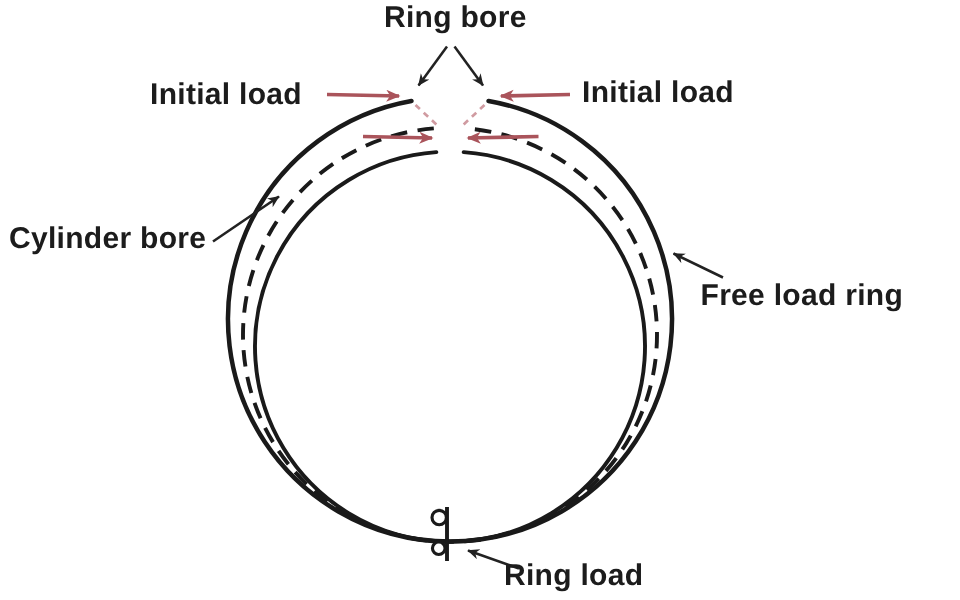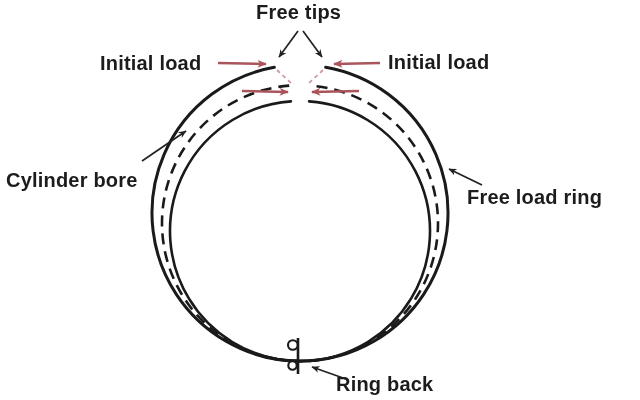--- a/index.html
+++ b/index.html
@@ -16,21 +16,21 @@
     font-weight:bold;
     font-size:20px;
     line-height:1.05;
     color:#1c1c1c;
     white-space:nowrap;
     letter-spacing:0.2px;
   }
   .lbl-ring-tips{left:256px;top:2px;}
   .lbl-initial-left{left:100px;top:53px;}
   .lbl-initial-right{left:388px;top:52px;}
-  .lbl-cylinder-bore{left:6px;top:149px;margin-top:21px;}
+  .lbl-cylinder-bore{left:6px;top:149px;}
   .lbl-free-shape{left:467px;top:187px;}
   .lbl-ring-back{left:336px;top:374px;}
 </style>
 </head>
 <body>
 
 <div class="stage">
 
   <svg width="640" height="400" viewBox="0 0 640 400">
     <defs>
@@ -63,24 +63,24 @@
     <line x1="482" y1="185" x2="449" y2="169" stroke="#222222" stroke-width="1.7" marker-end="url(#arrB)"></line>
     <line x1="346" y1="379" x2="312" y2="367" stroke="#222222" stroke-width="1.7" marker-end="url(#arrB)"></line>
 
     <g>
       <line x1="298" y1="338" x2="298" y2="374" stroke="#1a1a1a" stroke-width="2.6"></line>
       <circle cx="292.8" cy="345" r="4.8" fill="#ffffff" stroke="#1a1a1a" stroke-width="2.1"></circle>
       <circle cx="292.5" cy="365.5" r="4.2" fill="#ffffff" stroke="#1a1a1a" stroke-width="2.1"></circle>
     </g>
   </svg>
 
-  <div class="lbl lbl-ring-tips">Free tips</div>
+  <div class="lbl lbl-ring-tips">Ring bore</div>
 
   <div class="lbl lbl-initial-left">Initial load</div>
 
   <div class="lbl lbl-initial-right">Initial load</div>
 
   <div class="lbl lbl-cylinder-bore">Cylinder bore</div>
 
   <div class="lbl lbl-free-shape">Free load ring</div>
 
-  <div class="lbl lbl-ring-back">Ring back</div>
+  <div class="lbl lbl-ring-back">Ring load</div>
 </div>
 
 </body></html>

